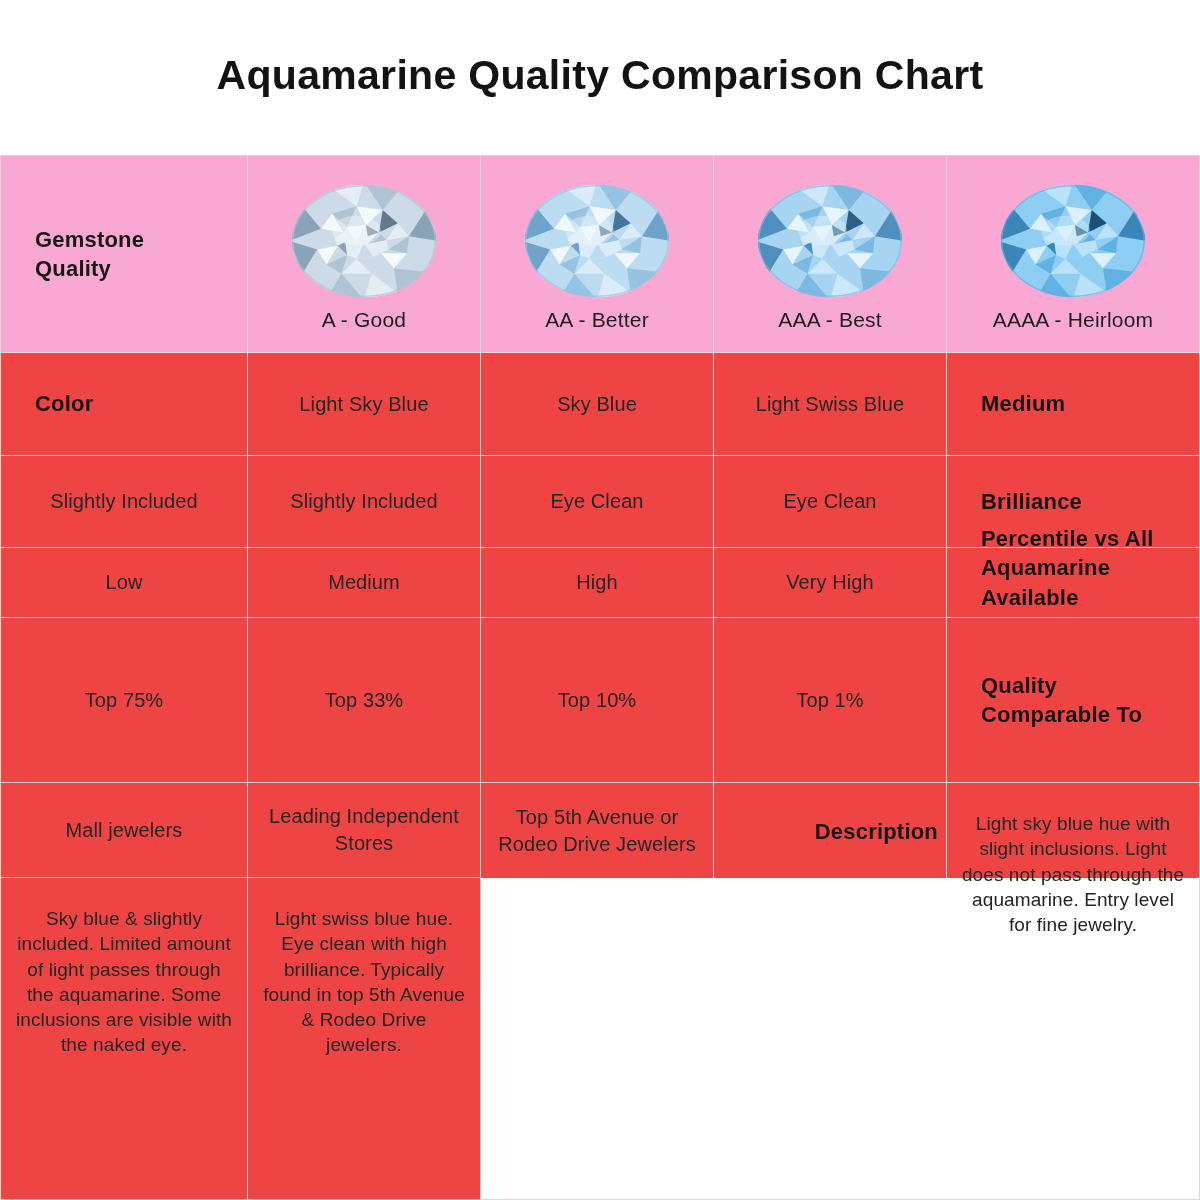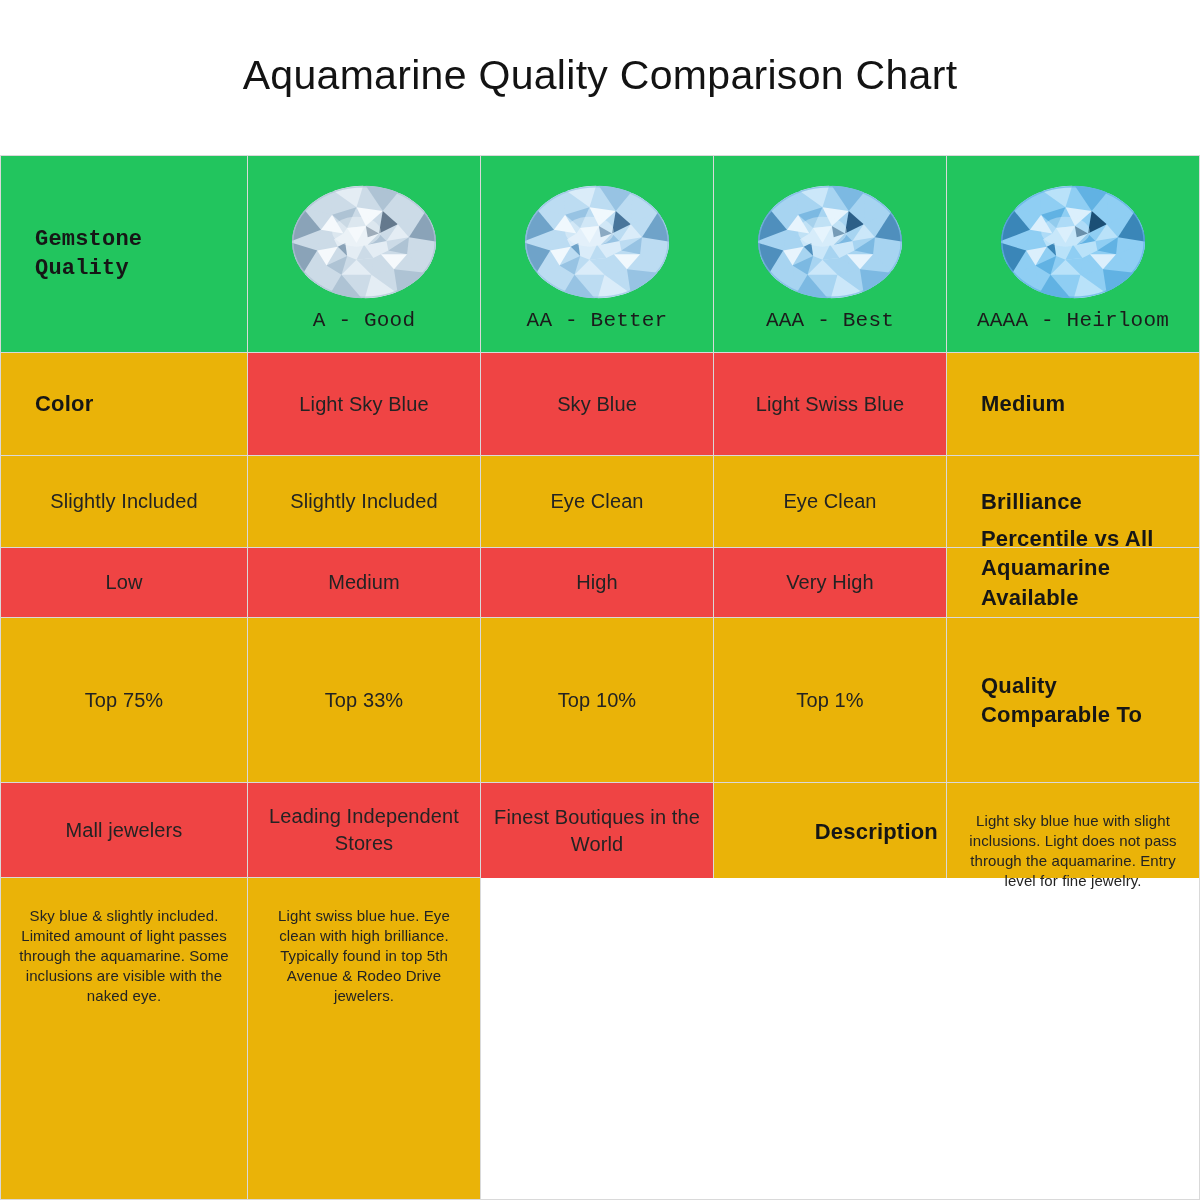--- a/index.html
+++ b/index.html
@@ -3,48 +3,48 @@
 <meta charset="utf-8">
 <style>
   html,body{margin:0;padding:0;}
   body{
     width:1200px;height:1200px;background:#ffffff;overflow:hidden;position:relative;
     font-family:"Liberation Sans","DejaVu Sans",sans-serif;color:#1e1e1e;
     -webkit-font-smoothing:antialiased;
   }
   .title{
     margin:0;position:absolute;top:52px;left:0;width:1200px;text-align:center;
-    font-size:41px;font-weight:400;letter-spacing:.3px;color:#131313;
+    font-size:41px;font-weight:700;letter-spacing:.3px;color:#131313;
   }
   .table{
     position:absolute;top:155px;left:0;width:1200px;height:1045px;
     display:grid;box-sizing:border-box;
     grid-template-columns:247px 233px 233px 233px 1fr;
     grid-template-rows:197px 103px 92px 70px 165px 95px 1fr;
     border:1px solid #d9d9d9;
   }
   .cell{
     box-sizing:border-box;display:flex;align-items:center;justify-content:center;
     text-align:center;border-right:1px solid #d9d9d9;border-bottom:1px solid #d9d9d9;
-    background:#eab308;
+    background:#ef4444;
   }
   .table > .cell:nth-child(5n){border-right:none;}
   .table > .cell:nth-last-child(-n+5){border-bottom:none;justify-content:flex-end;}
-  .bg-blue{background:#22c55e;font-family:Liberation Mono, monospace;}
+  .bg-blue{background:#f9a8d4;}
   .bg-gray{background:#ef4444;}
   .label{
     justify-content:flex-start;text-align:left;
     padding-left:34px;padding-right:8px;
     font-size:22px;font-weight:700;color:#161616;line-height:1.32;letter-spacing:.2px;
   }
   .header-label span{display:block;max-width:140px;}
   .header-col{flex-direction:column;padding-top:6px;text-align:right;}
   .grade{font-size:21px;color:#1b1b1b;margin-top:8px;letter-spacing:.2px;}
   .value{font-size:20px;color:#232323;padding:0 12px;line-height:1.35;letter-spacing:.1px;}
-  .desc{align-items:flex-start;padding:28px 13px 0 13px;font-size:15px;line-height:1.33;}
+  .desc{align-items:flex-start;padding:28px 13px 0 13px;font-size:19px;line-height:1.33;}
   .gem{display:block;}
   .defs-holder{position:absolute;width:0;height:0;overflow:hidden;}
 </style>
 </head>
 <body>
 
 <svg class="defs-holder" aria-hidden="true">
   <defs>
     <clipPath id="gemClip">
         <ellipse cx="80" cy="63" rx="77" ry="60"></ellipse>
@@ -149,21 +149,21 @@
   <div class="cell value">Top 75%</div>
   <div class="cell value">Top 33%</div>
   <div class="cell value">Top 10%</div>
   <div class="cell value">Top 1%</div>
 
   <div class="cell label">
       <span>Quality Comparable To</span>
     </div>
   <div class="cell value bg-gray">Mall jewelers</div>
   <div class="cell value bg-gray">Leading Independent Stores</div>
-  <div class="cell value bg-gray">Finest Boutiques in the World</div>
+  <div class="cell value bg-gray">Top 5th Avenue or Rodeo Drive Jewelers</div>
 
   <div class="cell label desc-label" style="align-items:flex-start;padding-top:34px;">
       <span>Description</span>
     </div>
   <div class="cell value desc">Light sky blue hue with slight inclusions. Light does not pass through the aquamarine. Entry level for fine jewelry.</div>
   <div class="cell value desc">Sky blue &amp; slightly included. Limited amount of light passes through the aquamarine. Some inclusions are visible with the naked eye.</div>
   <div class="cell value desc">Light swiss blue hue. Eye clean with high brilliance. Typically found in top 5th Avenue &amp; Rodeo Drive jewelers.</div>
 
 </div>
 

